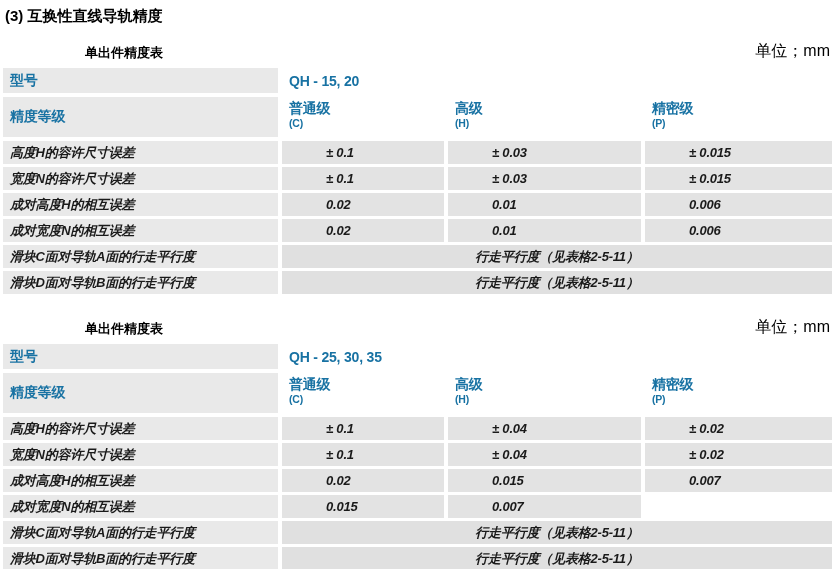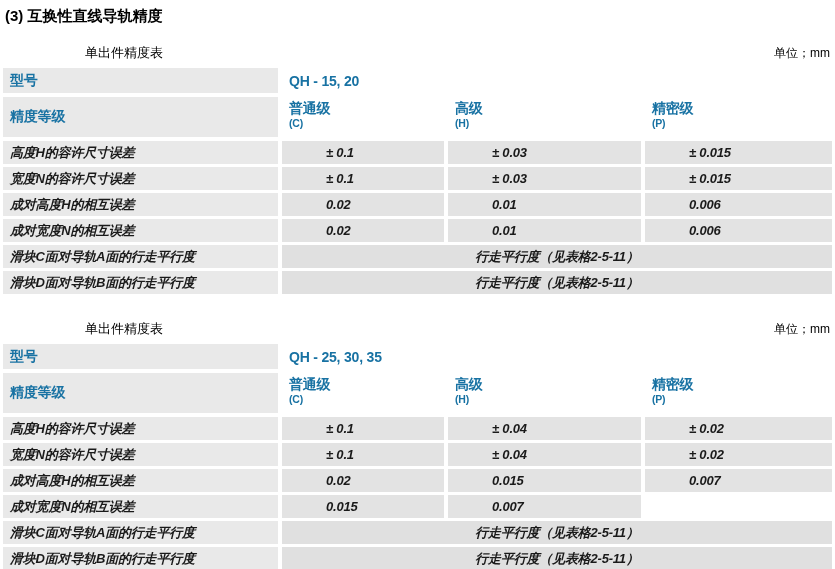--- a/index.html
+++ b/index.html
@@ -20,22 +20,22 @@
   .page-title{
     margin:7px 0 0 5px;
     font-size:15px;font-weight:700;letter-spacing:0;
     color:#000;
   }
   .tbl{width:829px;margin-left:3px;}
   .cap-row{
     display:flex;justify-content:space-between;align-items:flex-end;
     height:17px;
   }
-  .cap{margin-left:82px;font-size:13px;font-weight:400;color:#000;}
-  .unit{font-size:12px;font-weight:400;color:#000;padding-right:2px;}
+  .cap{margin-left:82px;font-size:13px;font-weight:700;color:#000;}
+  .unit{font-size:16px;font-weight:400;color:#000;padding-right:2px;}
   .grid{
     display:grid;
     grid-template-columns:275px 162px 193px 187px;
     column-gap:4px;
     margin-bottom:4px;
   }
   .grid:last-child{margin-bottom:0;}
   .cell{
     display:flex;align-items:center;
     padding-left:7px;

